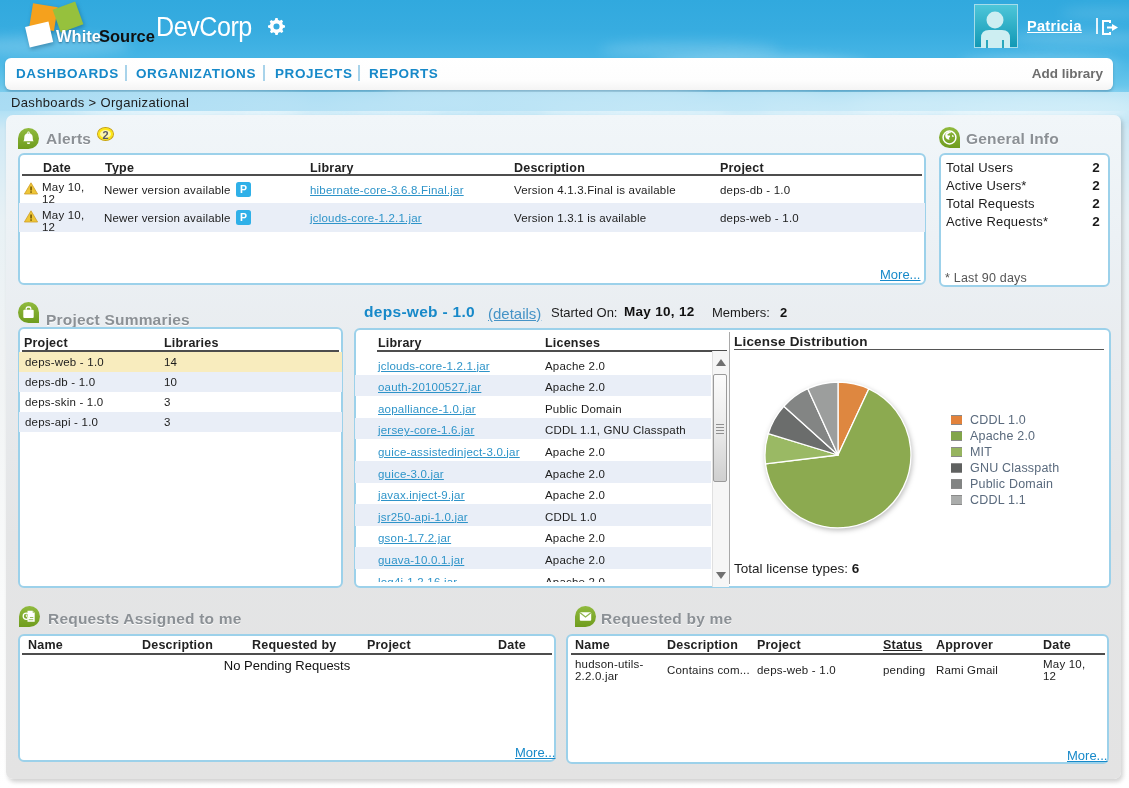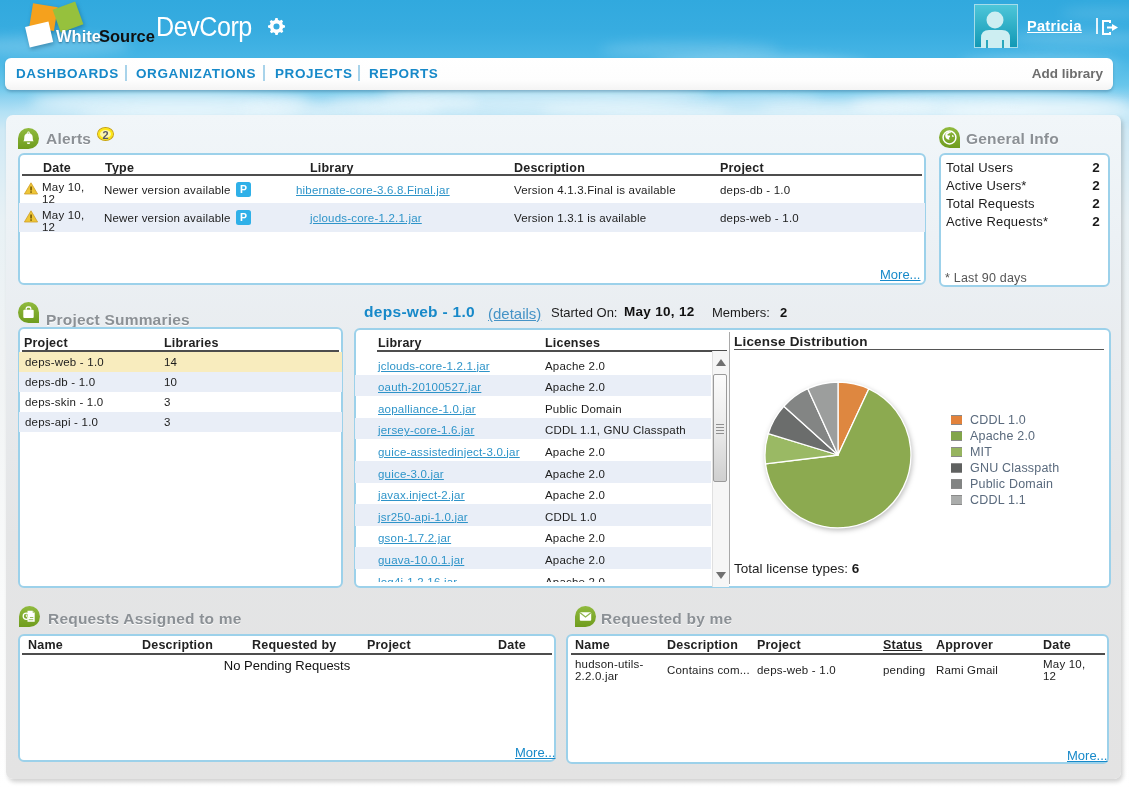--- a/index.html
+++ b/index.html
@@ -106,20 +106,23 @@
   <div id="navbar">
     <div class="nav" style="left:11px;">DASHBOARDS</div>
     <div class="nsep" style="left:120px;"></div>
     <div class="nav" style="left:131px;">ORGANIZATIONS</div>
     <div class="nsep" style="left:258px;"></div>
     <div class="nav" style="left:270px;">PROJECTS</div>
     <div class="nsep" style="left:353px;"></div>
     <div class="nav" style="left:364px;">REPORTS</div>
     <div id="addlib">Add library</div>
   </div>
+  <div id="crumb">
+      <span>Dashboards &gt; Organizational</span>
+    </div>
 
   <div id="wrap"></div>
 
   <svg class="sico" style="left:18px;top:128px;" viewBox="0 0 21 21">
     <defs>
         <linearGradient id="grn" x1="0" y1="0" x2="0" y2="21" gradientUnits="userSpaceOnUse">
       <stop offset="0" stop-color="#90ba3e"></stop>
           <stop offset="1" stop-color="#6f9c1e"></stop>
         </linearGradient>
       </defs>
@@ -141,21 +144,21 @@
   <div class="rowband" style="left:19px;top:203px;width:906px;height:29px;"></div>
 
   <svg style="position:absolute;left:24px;top:182px;" width="14" height="13">
       <path d="M7 .8L13.6 12H.4z" fill="#eec637" stroke="#cf9e28" stroke-width=".8" stroke-linejoin="round"></path>
       <rect x="6.3" y="4.5" width="1.5" height="4" fill="#6b5200"></rect>
       <rect x="6.3" y="9.3" width="1.5" height="1.5" fill="#6b5200"></rect>
     </svg>
   <div class="td" style="left:42px;top:181px;width:56px;">May 10, 12</div>
   <div class="td" style="left:104px;top:184px;">Newer version available</div>
   <div style="position:absolute;left:236px;top:182px;width:15px;height:15px;background:#2fb0e8;border-radius:2.5px;color:#fff;font-size:10.5px;font-weight:bold;text-align:center;line-height:15px;">P</div>
-  <a class="lib" style="position:absolute;left:296px;top:184px;text-decoration:underline;">hibernate-core-3.6.8.Final.jar</a>
+  <a class="lib" style="position:absolute;left:310px;top:184px;text-decoration:underline;">hibernate-core-3.6.8.Final.jar</a>
   <div class="td" style="left:514px;top:184px;">Version 4.1.3.Final is available</div>
   <div class="td" style="left:720px;top:184px;">deps-db - 1.0</div>
 
   <svg style="position:absolute;left:24px;top:210px;" width="14" height="13">
       <path d="M7 .8L13.6 12H.4z" fill="#eec637" stroke="#cf9e28" stroke-width=".8" stroke-linejoin="round"></path>
       <rect x="6.3" y="4.5" width="1.5" height="4" fill="#6b5200"></rect>
       <rect x="6.3" y="9.3" width="1.5" height="1.5" fill="#6b5200"></rect>
     </svg>
   <div class="td" style="left:42px;top:209px;width:56px;">May 10, 12</div>
   <div class="td" style="left:104px;top:212px;">Newer version available</div>
@@ -229,21 +232,21 @@
       <a class="lib" style="position:absolute;left:23px;top:72.7px;">aopalliance-1.0.jar</a>
       <div class="td" style="left:190px;top:72.7px;">Public Domain</div>
       <div class="rowband" style="left:0;top:87.8px;width:356px;height:21.6px;"></div>
       <a class="lib" style="position:absolute;left:23px;top:94.3px;">jersey-core-1.6.jar</a>
       <div class="td" style="left:190px;top:94.3px;">CDDL 1.1, GNU Classpath</div>
       <a class="lib" style="position:absolute;left:23px;top:115.9px;">guice-assistedinject-3.0.jar</a>
       <div class="td" style="left:190px;top:115.9px;">Apache 2.0</div>
       <div class="rowband" style="left:0;top:131.0px;width:356px;height:21.6px;"></div>
       <a class="lib" style="position:absolute;left:23px;top:137.5px;">guice-3.0.jar</a>
       <div class="td" style="left:190px;top:137.5px;">Apache 2.0</div>
-      <a class="lib" style="position:absolute;left:23px;top:159.1px;">javax.inject-2.jar</a>
+      <a class="lib" style="position:absolute;left:23px;top:159.1px;">javax.inject-9.jar</a>
       <div class="td" style="left:190px;top:159.1px;">Apache 2.0</div>
       <div class="rowband" style="left:0;top:174.2px;width:356px;height:21.6px;"></div>
       <a class="lib" style="position:absolute;left:23px;top:180.7px;">jsr250-api-1.0.jar</a>
       <div class="td" style="left:190px;top:180.7px;">CDDL 1.0</div>
       <a class="lib" style="position:absolute;left:23px;top:202.3px;">gson-1.7.2.jar</a>
       <div class="td" style="left:190px;top:202.3px;">Apache 2.0</div>
       <div class="rowband" style="left:0;top:217.4px;width:356px;height:21.6px;"></div>
       <a class="lib" style="position:absolute;left:23px;top:223.9px;">guava-10.0.1.jar</a>
       <div class="td" style="left:190px;top:223.9px;">Apache 2.0</div>
       <a class="lib" style="position:absolute;left:23px;top:245.5px;">log4j-1.2.16.jar</a>

